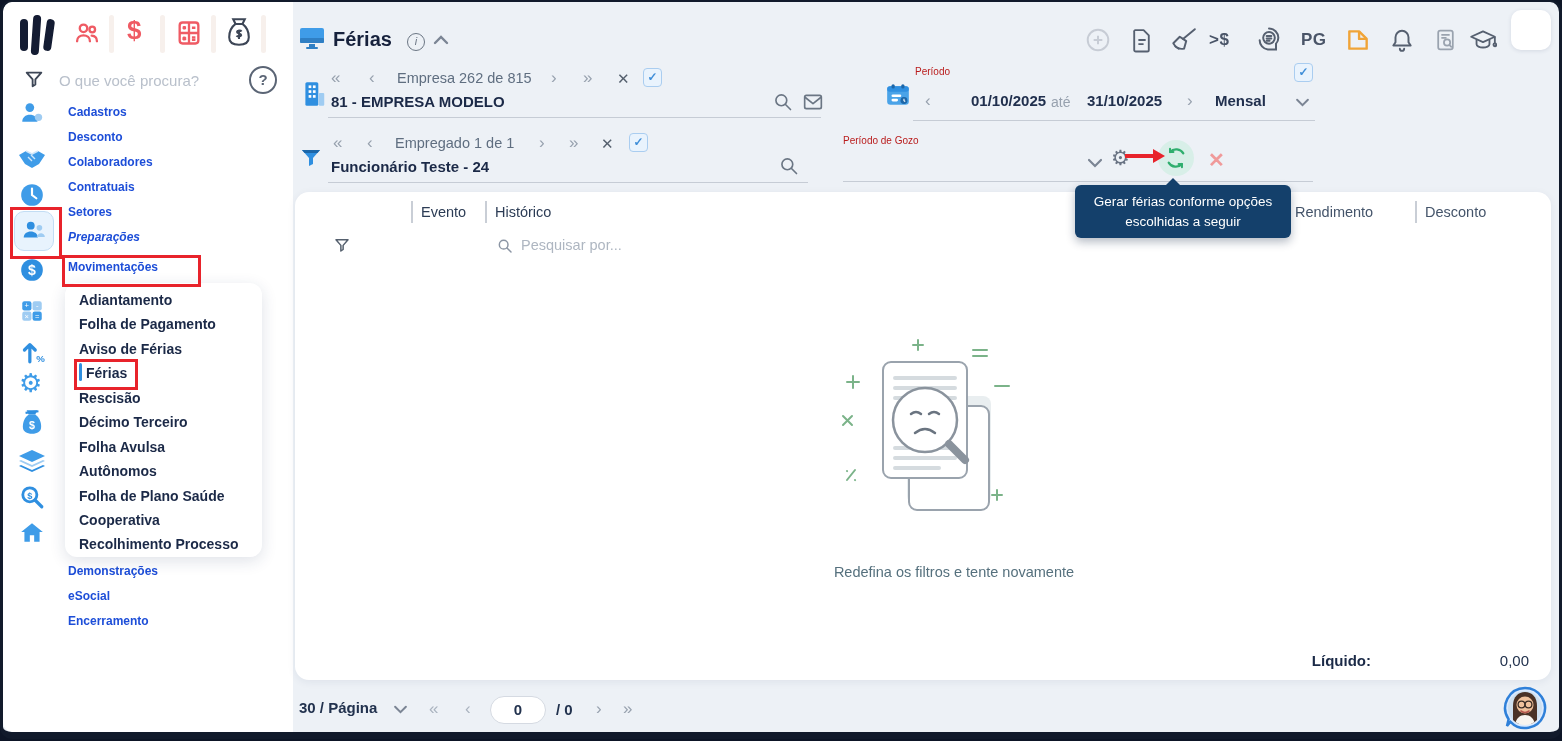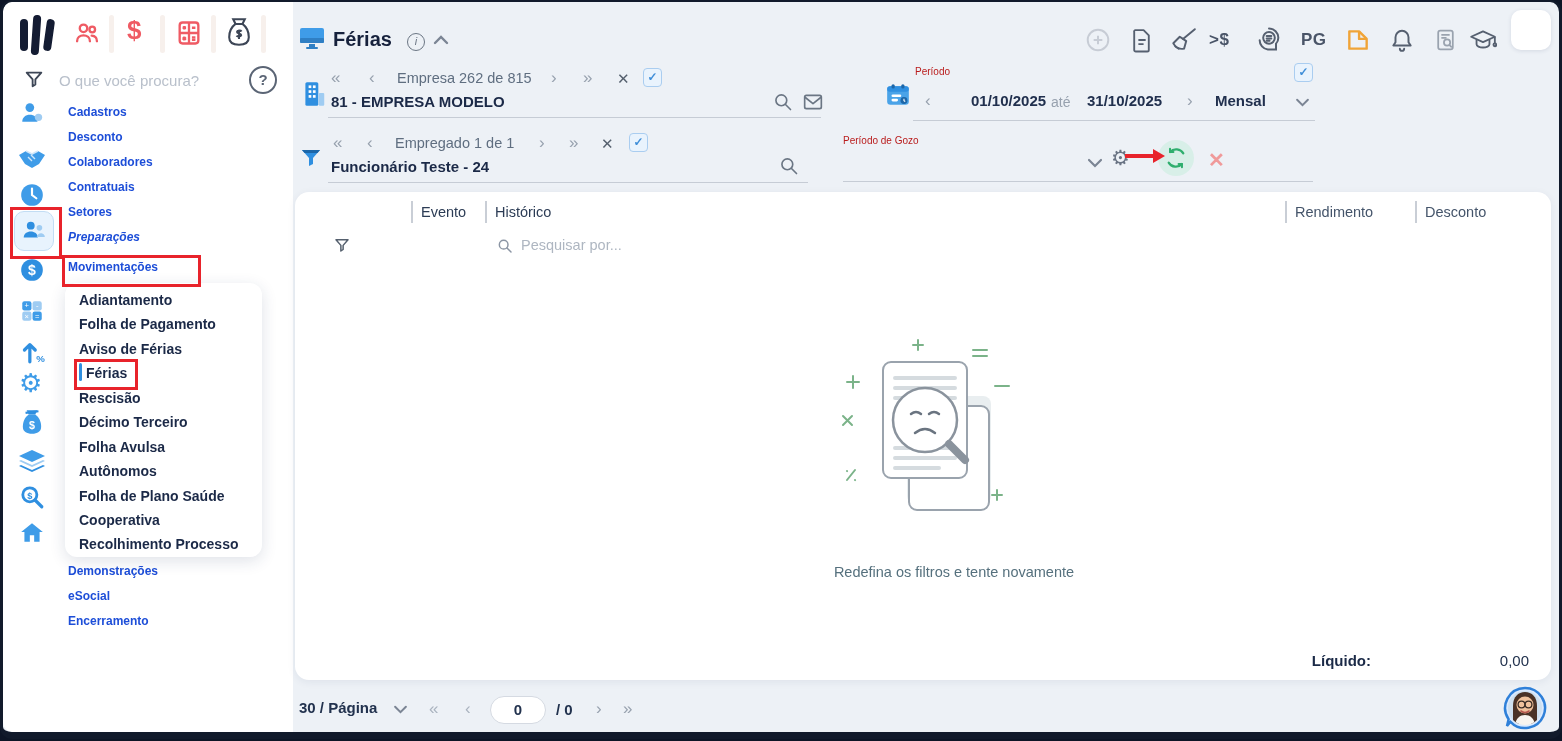--- a/index.html
+++ b/index.html
@@ -393,20 +393,25 @@
     <svg width="22" height="22" viewBox="0 0 24 24" fill="none" stroke="#2fae6e" stroke-width="2.4" stroke-linecap="round">
       <path d="M20 7A9 9 0 005.5 5.5"></path>
         <path d="M5.5 5.5V1.8M5.5 5.5H9.2" stroke-width="2.2"></path>
       <path d="M4 17a9 9 0 0014.5 1.5"></path>
         <path d="M18.5 18.5v3.7M18.5 18.5h-3.7" stroke-width="2.2"></path>
     </svg>
   </div>
   <div class="abs icbtn" style="left:1205px;top:146px;font-size:20px;font-weight:700;color:#f09a9a;">✕</div>
   <div class="abs underline" style="left:840px;top:179px;width:470px;"></div>
 
+  <div class="abs tooltip">
+    <div class="tip"></div>
+    <div>Gerar férias conforme opções</div>
+    <div>escolhidas a seguir</div>
+  </div>
 
   <div class="abs card">
     <div class="vdiv" style="left:116px;"></div>
     <div class="colhead" style="left:126px;">Evento</div>
     <div class="vdiv" style="left:190px;"></div>
     <div class="colhead" style="left:200px;">Histórico</div>
     <div class="vdiv" style="left:990px;"></div>
     <div class="colhead colhead2" style="left:1000px;">Rendimento</div>
     <div class="vdiv" style="left:1120px;"></div>
     <div class="colhead colhead2" style="left:1130px;">Desconto</div>

